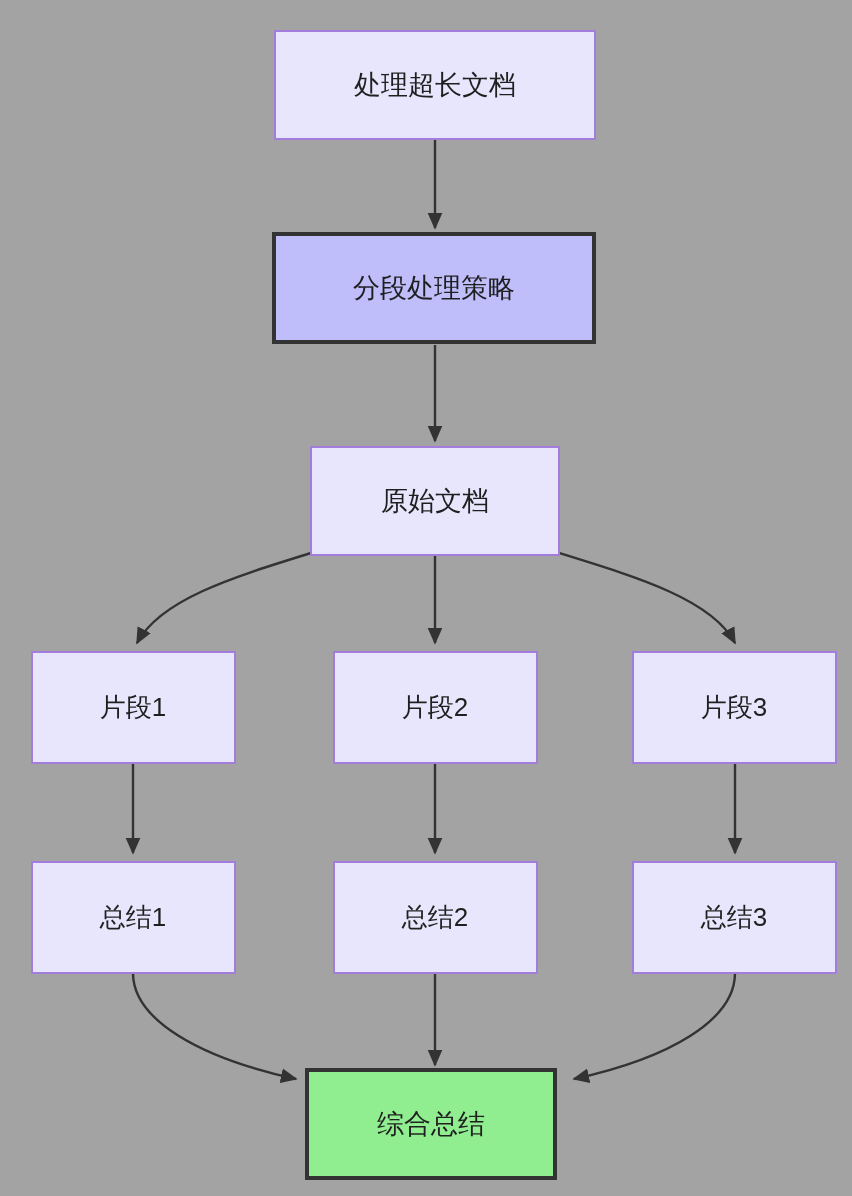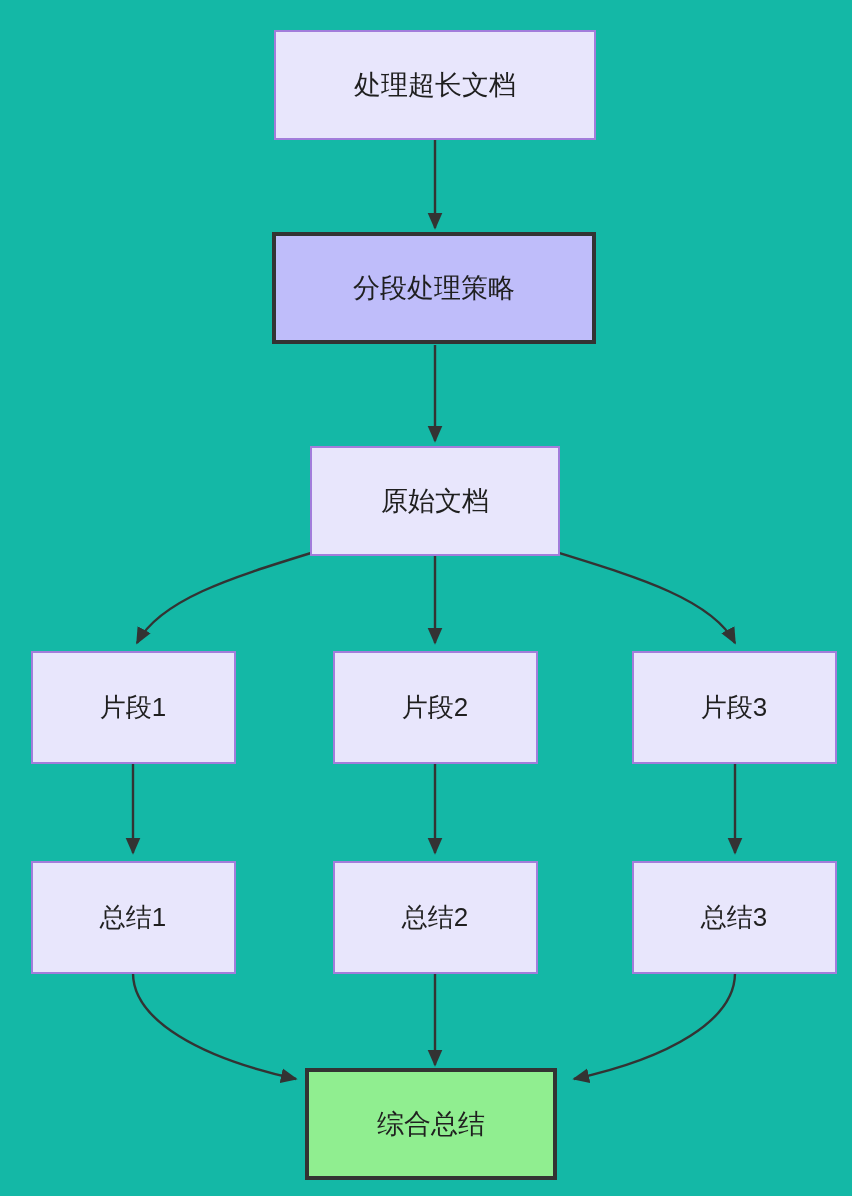--- a/index.html
+++ b/index.html
@@ -10,21 +10,21 @@
   body {
     width: 852px;
     height: 1196px;
     font-family: "Liberation Sans", "DejaVu Sans", sans-serif;
     overflow: hidden;
   }
   #flowchart-root {
     position: relative;
     width: 852px;
     height: 1196px;
-    background: #14b8a6;
+    background: #a3a3a3;
   }
   svg#flow-svg {
     position: absolute;
     top: 0;
     left: 0;
     width: 852px;
     height: 1196px;
     display: block;
   }
   .edge-path {

